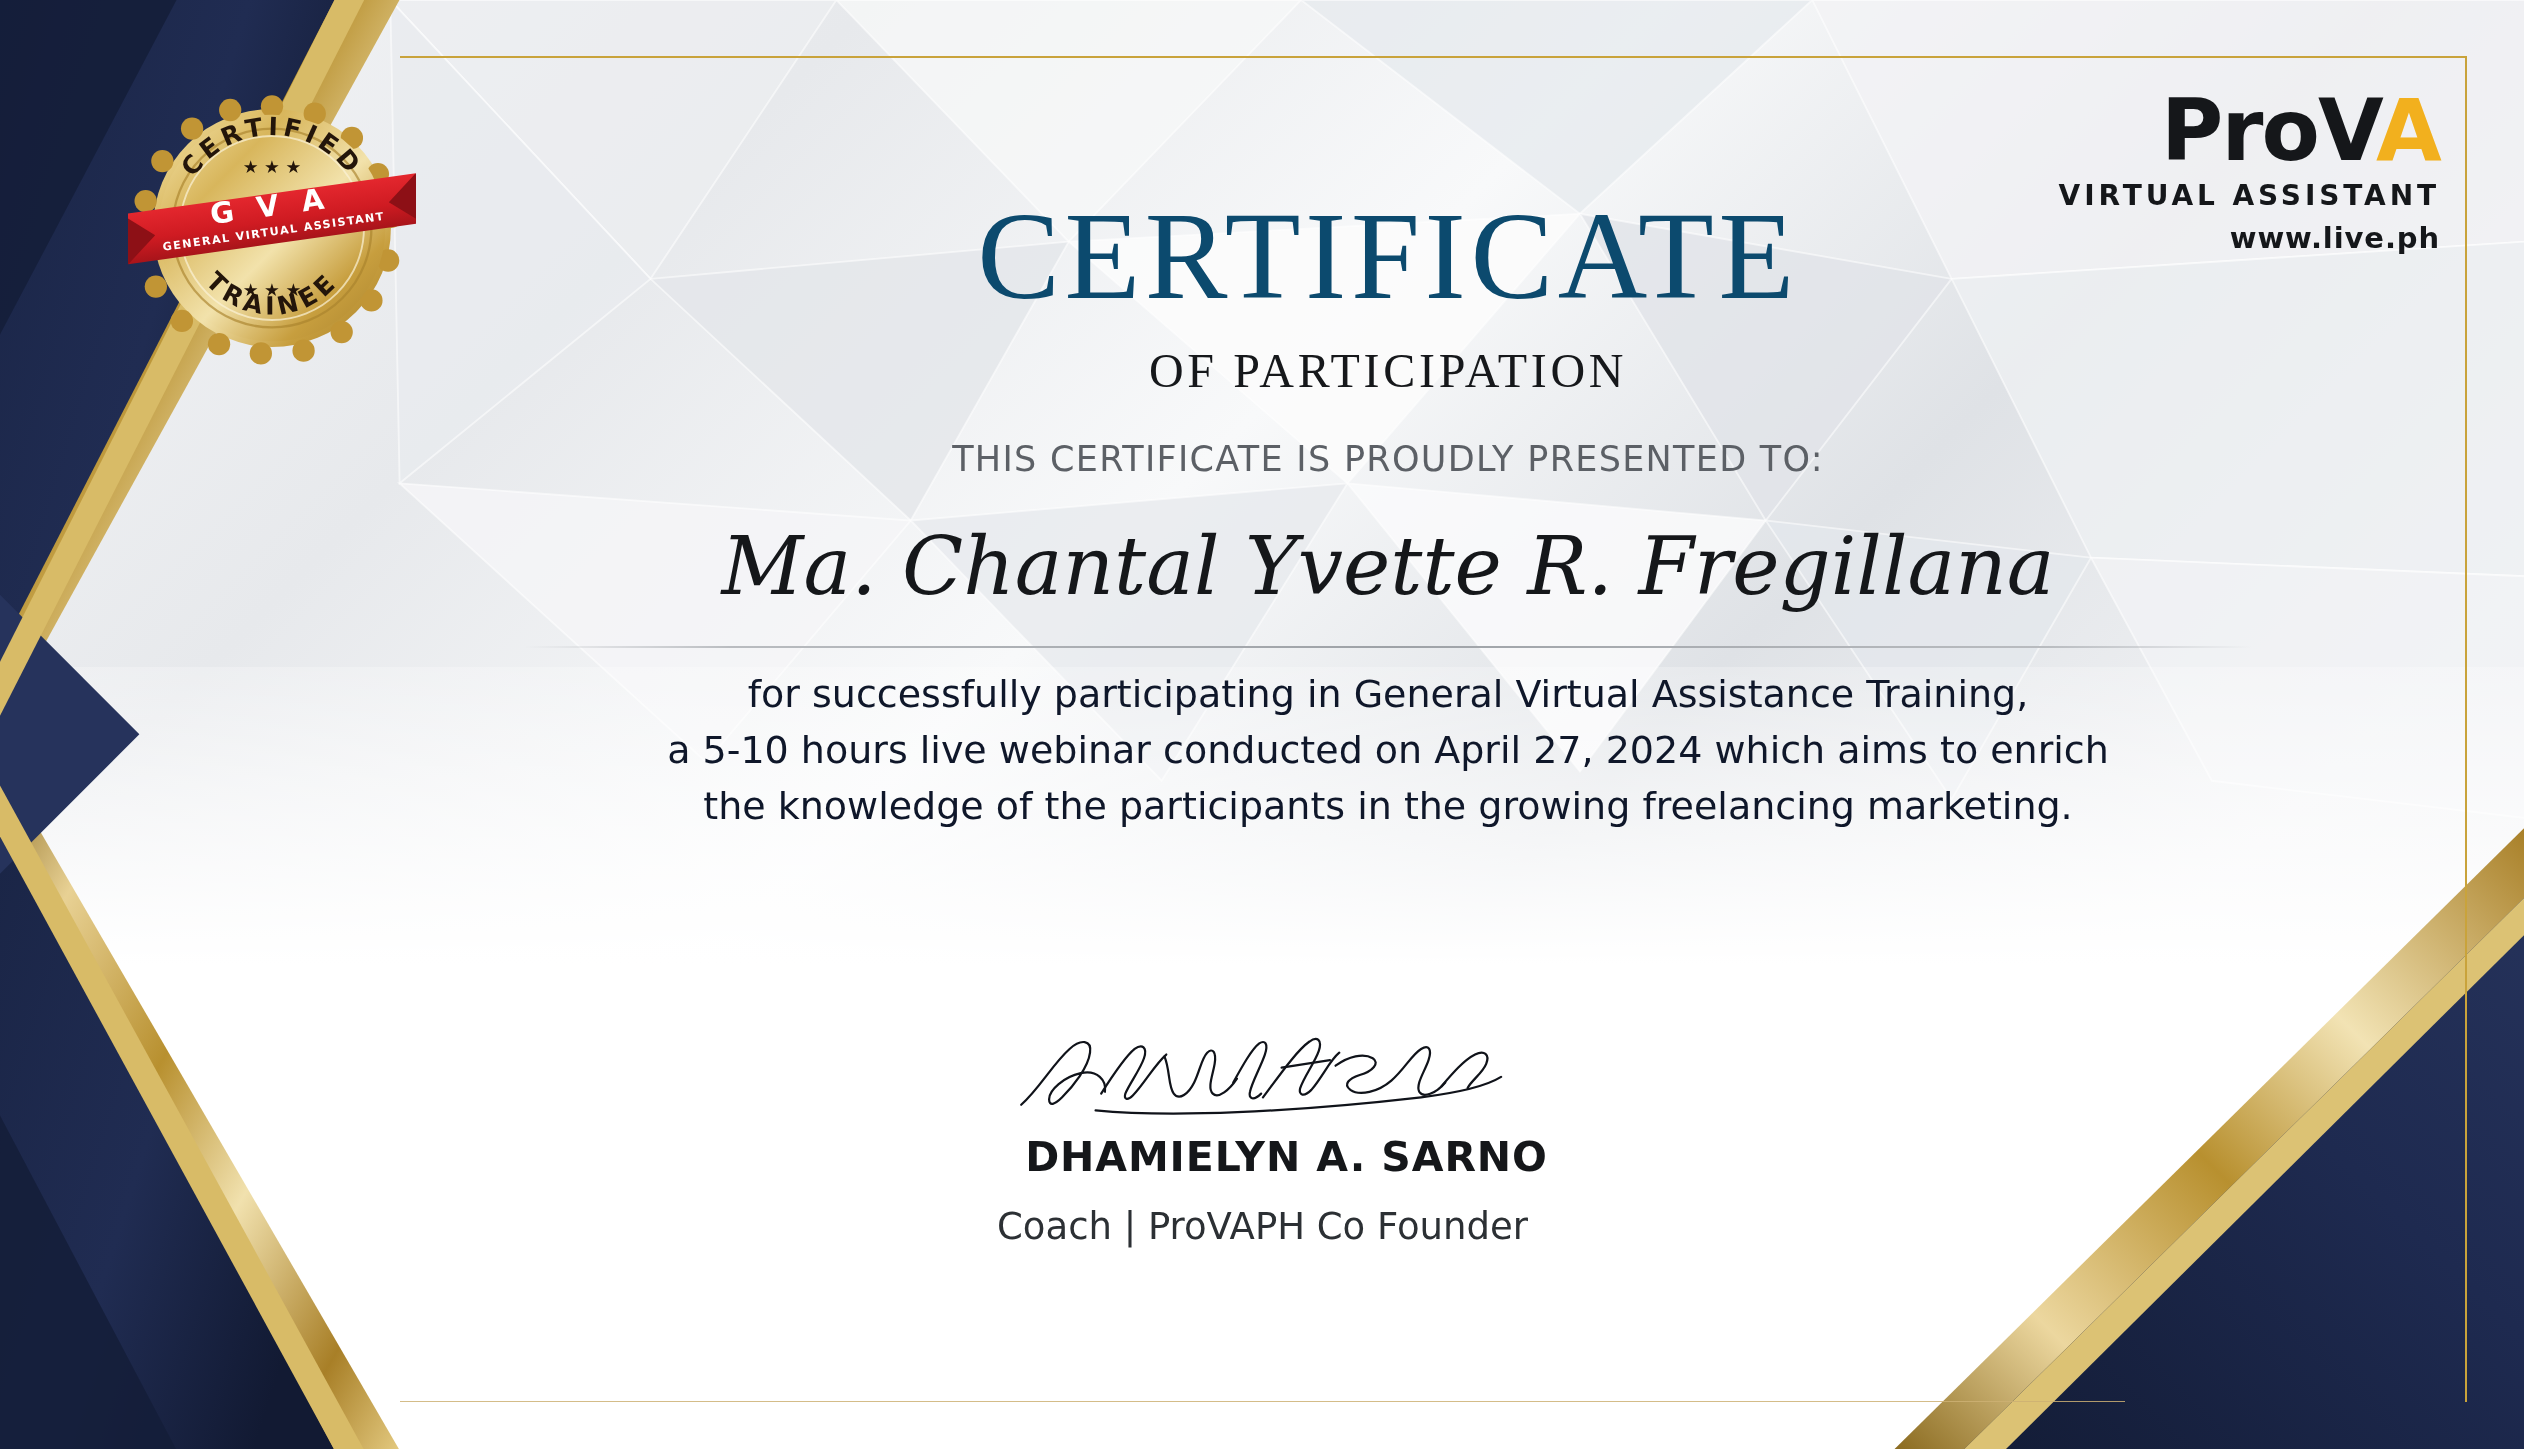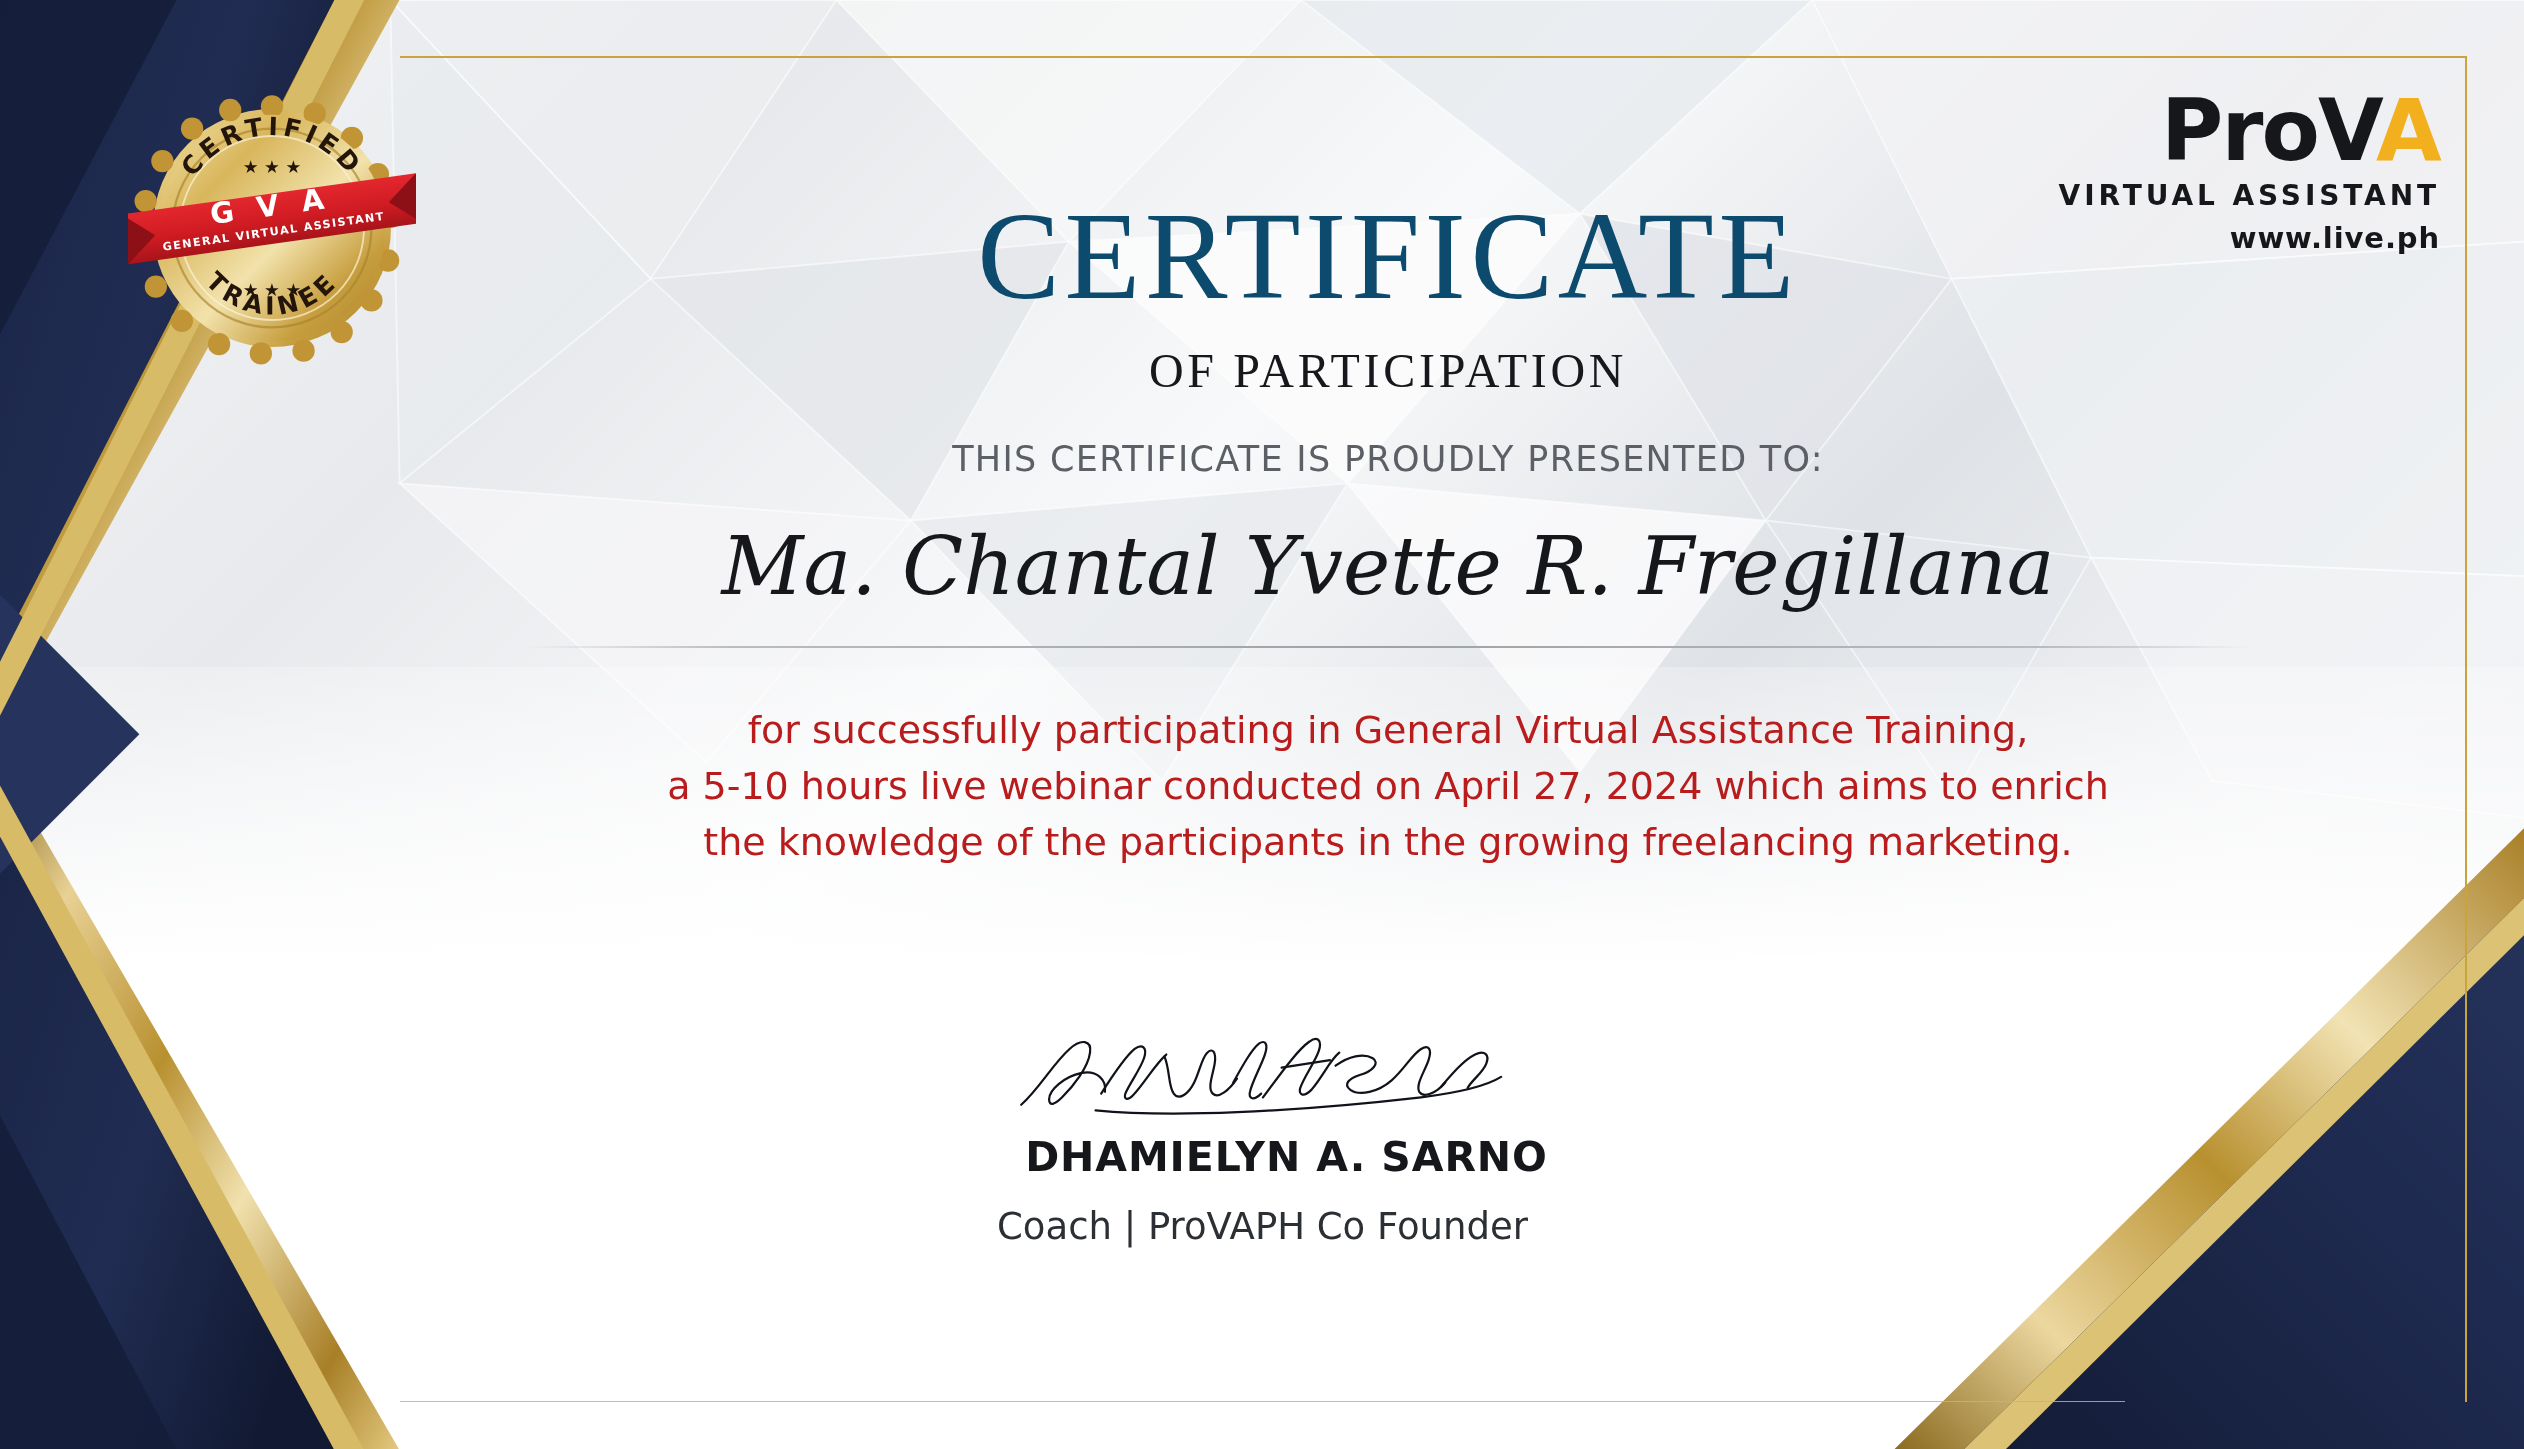--- a/index.html
+++ b/index.html
@@ -154,25 +154,25 @@
     color: #15171a;
     white-space: nowrap;
   }
   .rule {
     margin: 33px auto 0 auto;
     width: 1728px;
     height: 1.9px;
     background: linear-gradient(90deg, rgba(120,120,120,0) 0%, #b9bcc0 12%, #9ea2a7 50%, #b9bcc0 88%, rgba(120,120,120,0) 100%);
   }
   .body-text {
-    margin-top: 54px;
+    margin-top: 18px;
     font-family: "DejaVu Sans", sans-serif;
     font-size: 38px;
     line-height: 1.48;
-    color: #b91c1c;
+    color: #0f172a;
   }
   .body-text div { white-space: nowrap; }
 
   
   .sig-block {
     position: absolute;
     left: 0; right: 0;
     top: 1008px;
     text-align: center;
   }

